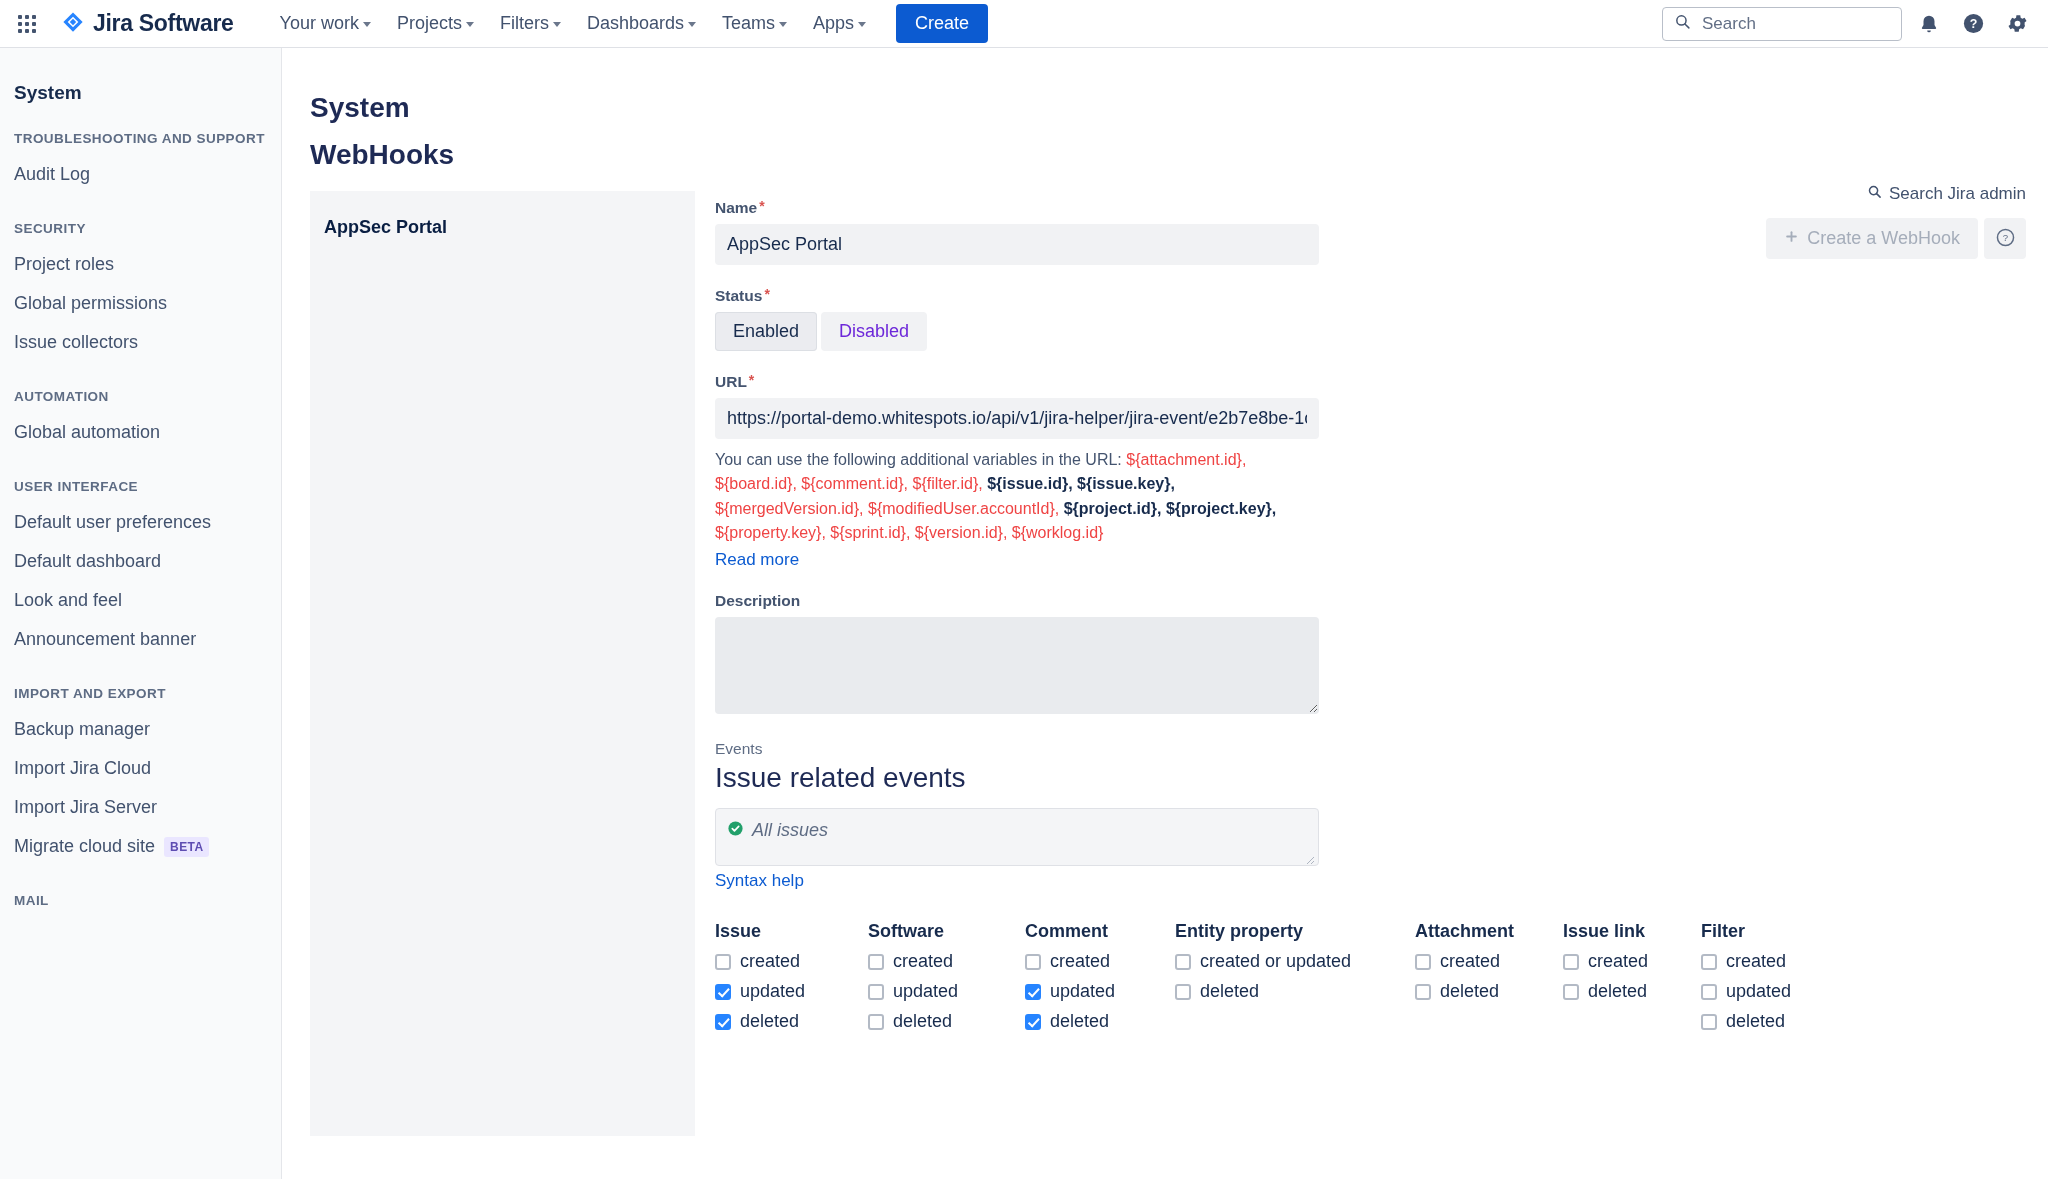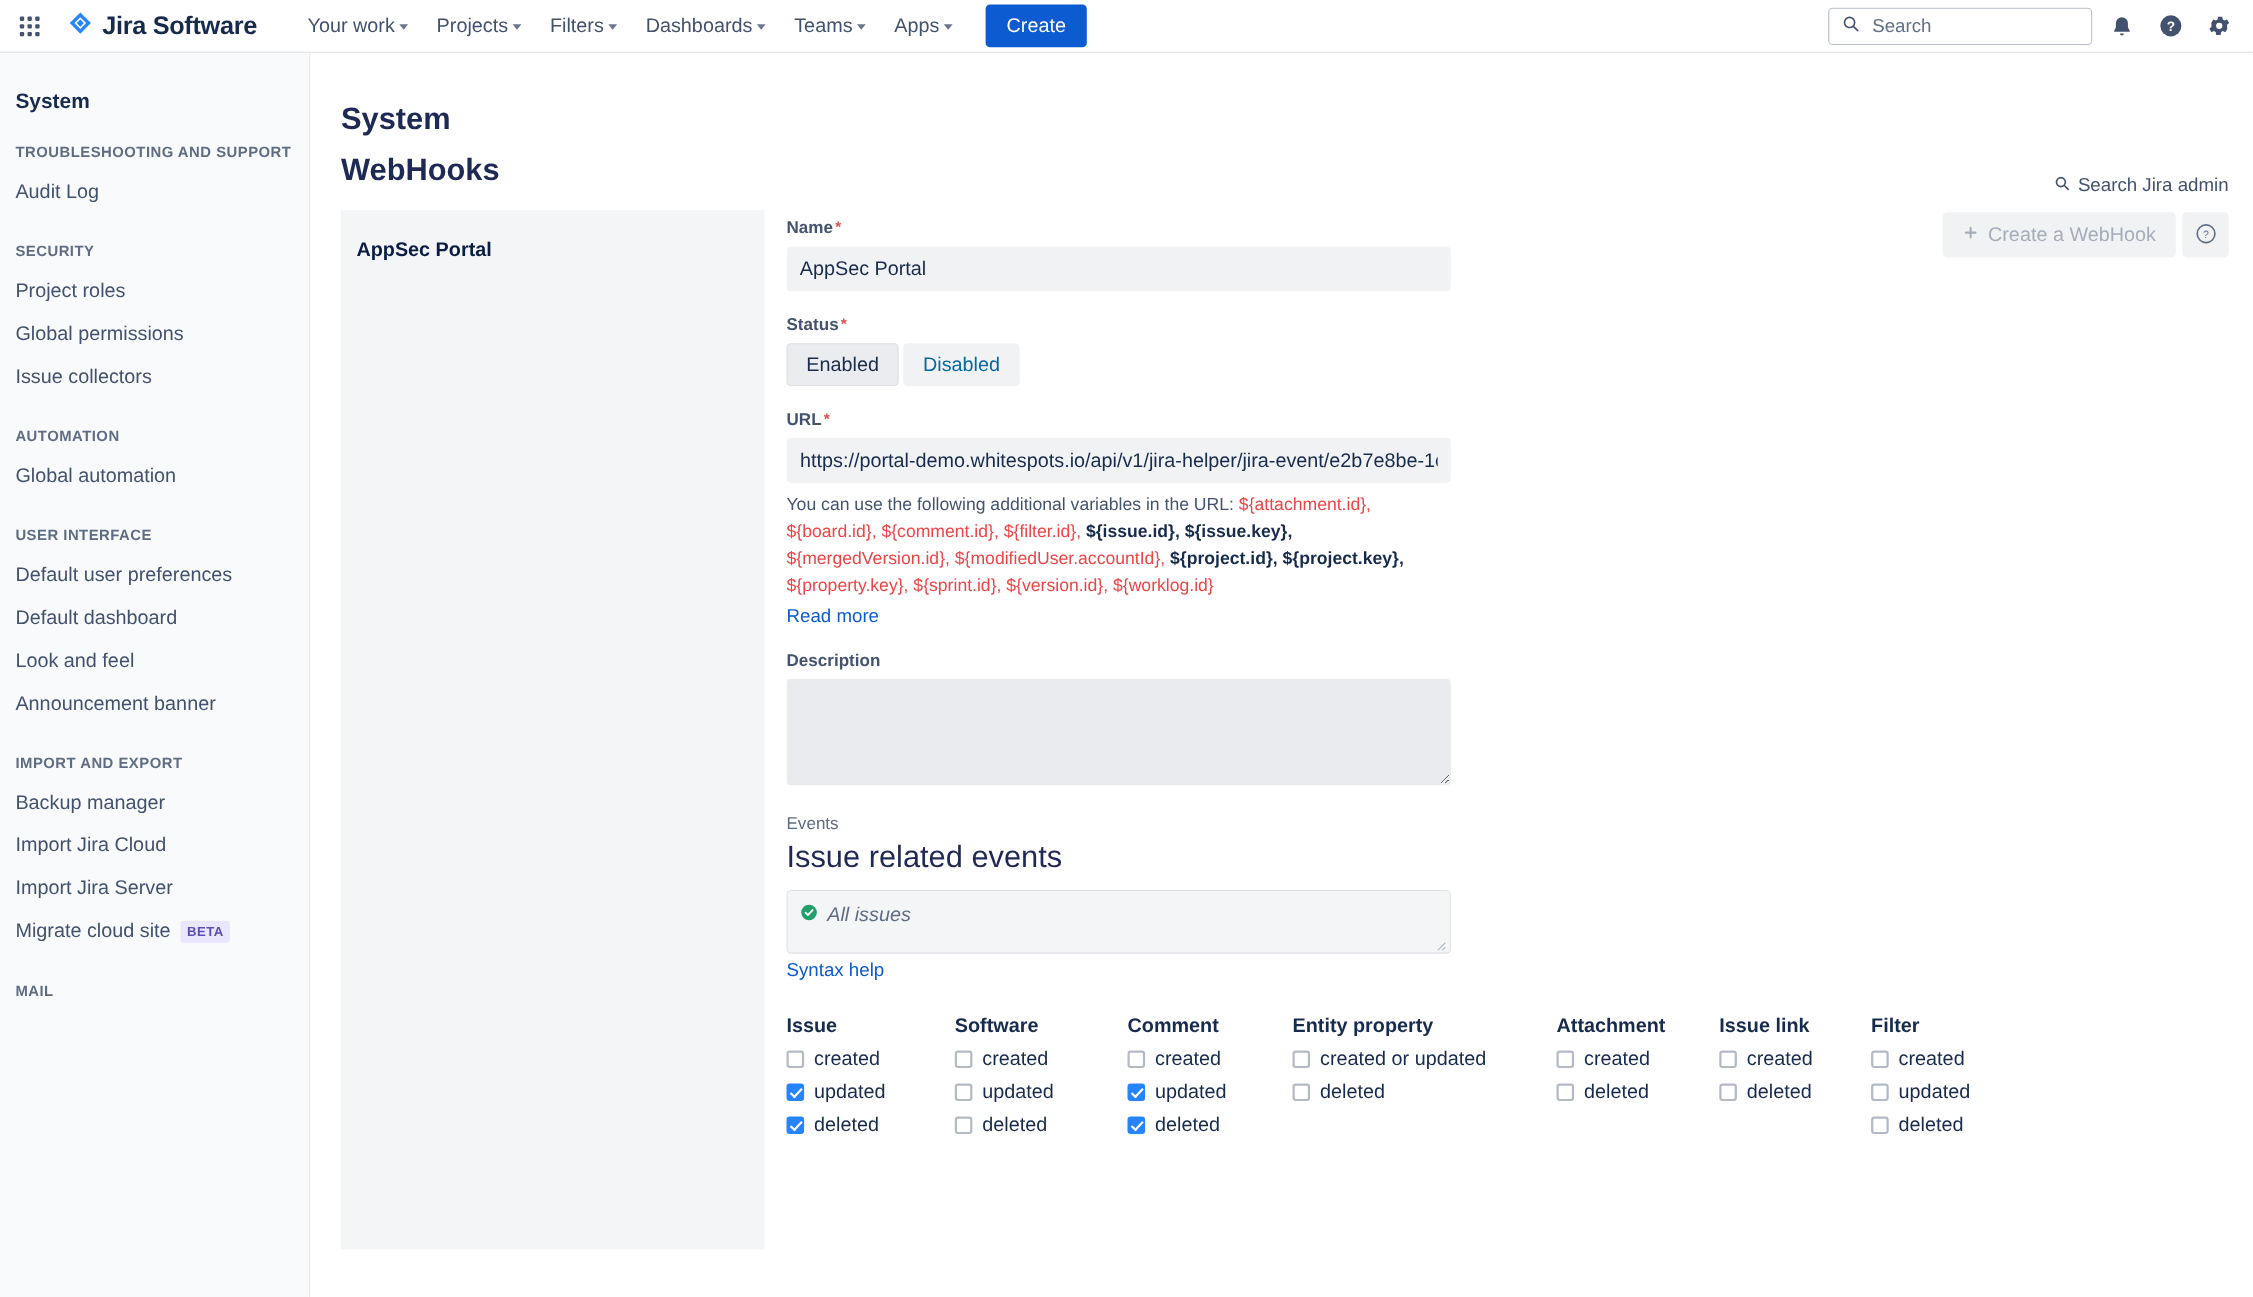--- a/index.html
+++ b/index.html
@@ -125,21 +125,21 @@
   .page-head { padding: 46px 0 0 28px; }
   .page-eyebrow {
     font-size: 28px; font-weight: 600; color: #1e2a55;
     line-height: 1.0; margin-bottom: 19px;
   }
   .page-title {
     font-size: 28px; font-weight: 600; color: #1e2a55; line-height: 1.0;
   }
 
   .head-right {
-    position: absolute; top: 111px; right: 22px;
+    position: absolute; top: 136px; right: 22px;
     display: flex; flex-direction: column; align-items: flex-end; gap: 14px;
   }
   .admin-search {
     display: flex; align-items: center; gap: 7px;
     font-size: 17px; color: #42526e; cursor: pointer; white-space: nowrap;
   }
   .head-actions { display: flex; align-items: stretch; gap: 6px; }
   .btn-create-webhook {
     display: flex; align-items: center; gap: 8px;
     background: #f1f2f4; color: #a5adba;
@@ -183,21 +183,21 @@
     padding: 0 11px;
     font-size: 18px; color: #172b4d;
     font-family: "Liberation Sans", sans-serif;
     outline: none;
   }
 
   .seg-group { display: flex; gap: 4px; }
   .seg {
     font-size: 18px; padding: 9px 18px; border-radius: 4px;
     border: none; cursor: pointer;
-    background: #f1f2f4; color: #0369a1;
+    background: #f1f2f4; color: #6d28d9;
     font-family: "Liberation Sans", sans-serif;
   }
   .seg.active { background: #ebecf0; color: #172b4d; box-shadow: inset 0 0 0 1px #dcdfe4; }
 
   .help-vars {
     width: 604px; font-size: 16px; line-height: 1.52;
     color: #44546f; margin-top: 9px;
   }
   .help-vars .dim { color: #ef4444; text-align: right; }
   .help-vars .on { color: #172b4d; font-weight: 600; }

